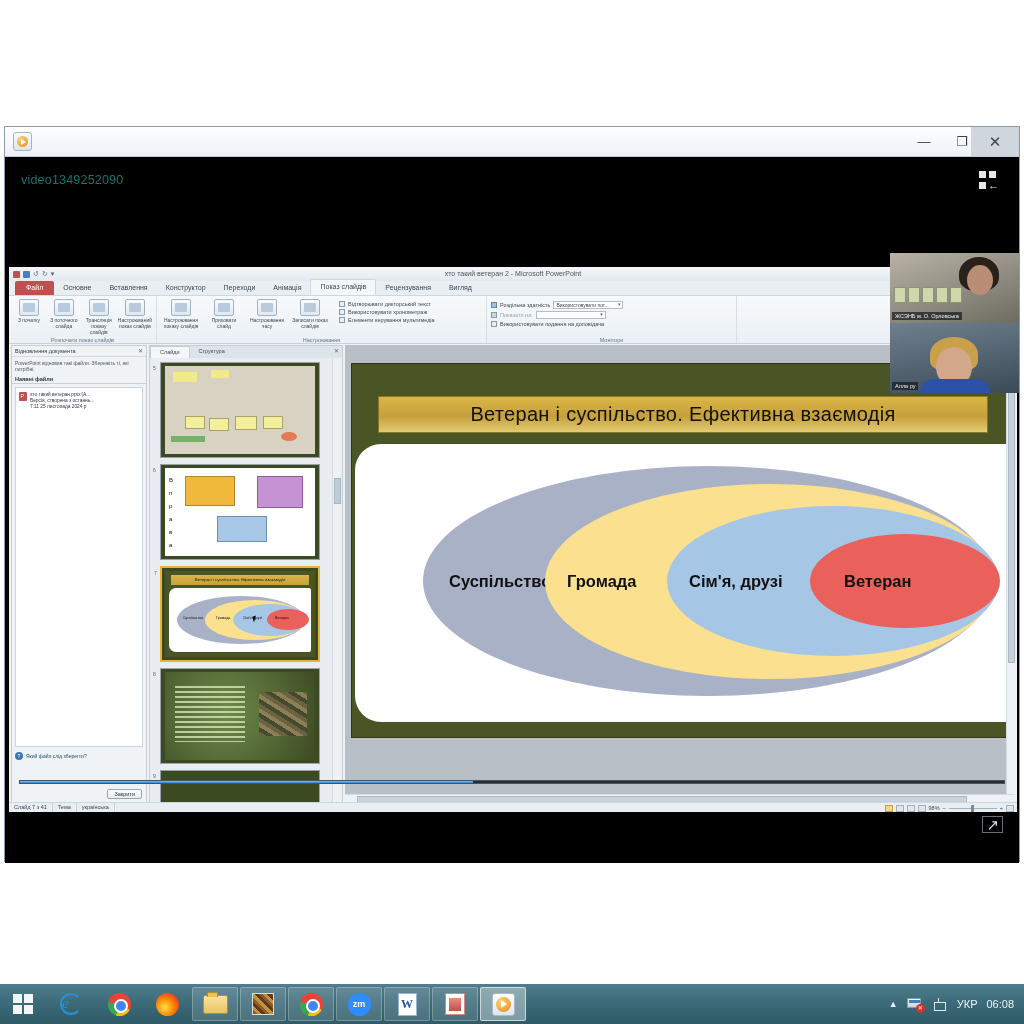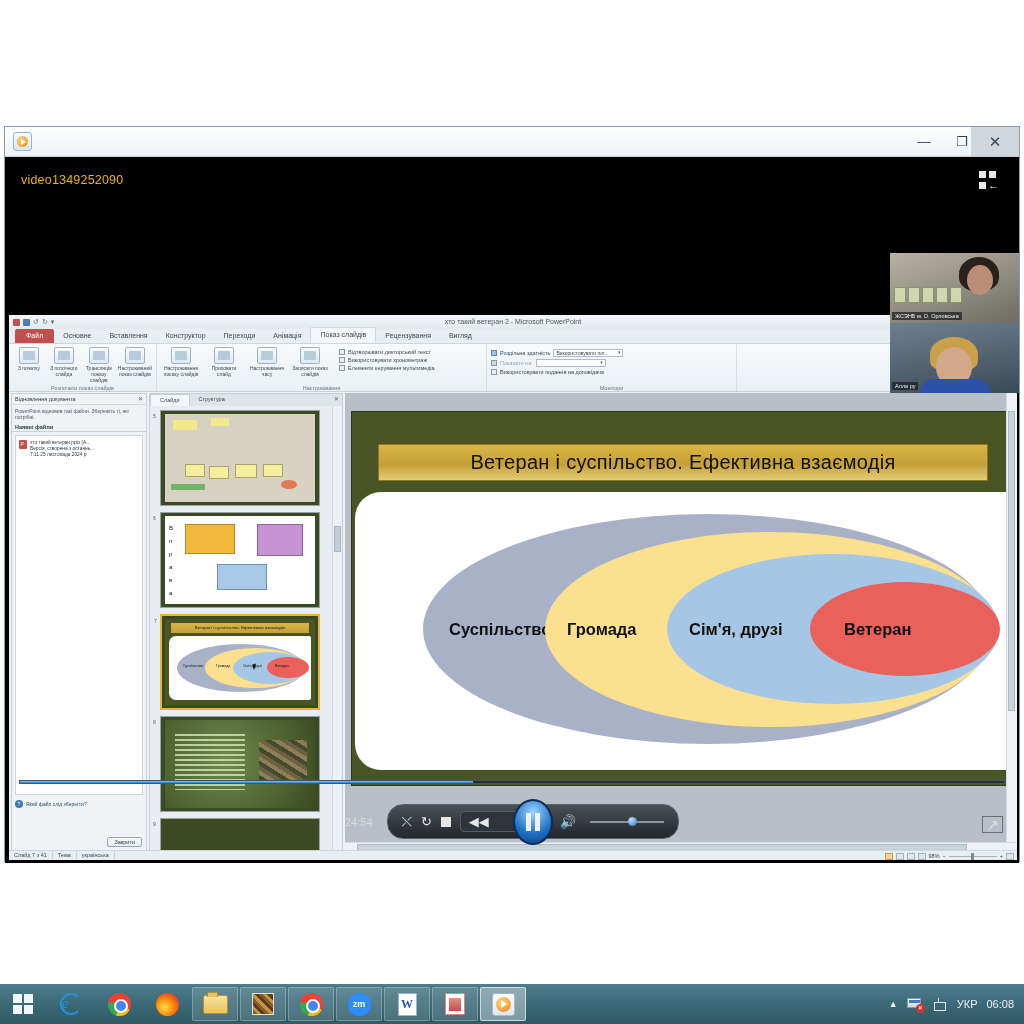--- a/index.html
+++ b/index.html
@@ -46,35 +46,35 @@
   #btn-min { right:76px; }
   #btn-max { right:38px; }
   #btn-close { right:0; width:48px; background:#cfd6dc; color:#3b4650; font-size:15px; }
 
   #video-area {
     position:absolute; left:0; top:30px; width:100%; height:706px;
     background:#000; overflow:hidden;
   }
   #video-name {
     position:absolute; left:16px; top:16px;
-    color:#eab308; font-size:12.5px; letter-spacing:.2px;
+    color:#0f766e; font-size:12.5px; letter-spacing:.2px;
   }
   #video-tools {
     position:absolute; right:16px; top:14px; width:24px; height:24px;
   }
   #video-tools .sq { position:absolute; width:7px; height:7px; background:#e8e8e8; }
   #video-tools .s1 { left:0; top:0; }
   #video-tools .s2 { left:10px; top:0; }
   #video-tools .s3 { left:0; top:11px; }
   #video-tools .arr { position:absolute; left:9px; top:10px; color:#e8e8e8; font-size:11px; line-height:9px; }
 
   
   #ppt {
     position:absolute; left:4px; top:110px; width:1008px; height:545px;
-    background:#eef1f5; overflow:hidden;margin-top:48px;
+    background:#eef1f5; overflow:hidden;
   }
   #ppt-title {
     position:absolute; left:0; top:0; width:100%; height:14px;
     background:linear-gradient(#f4f7fa,#e3e9ef);
     font-size:7px; color:#4b5560; text-align:center; line-height:14px;
   }
   #qat { position:absolute; left:4px; top:2px; height:10px; display:flex; gap:3px; align-items:center; }
   .qat-i { font-size:7px; color:#5a636d; }
   .qat-sq { width:7px;height:7px;border-radius:1px; }
 
@@ -589,40 +589,20 @@
         <span class="cam-label">Алла ру</span>
       </div>
     </div>
 
     <div id="progress-row">
       <div id="progress-track">
         <div id="progress-fill"></div>
       </div>
     </div>
 
-    <div id="controls">
-      <span id="elapsed">24:54</span>
-      <div id="ctrl-bar">
-        <span class="cbtn">⤬</span>
-        <span class="cbtn">↻</span>
-        <span class="cbtn box"></span>
-        <span class="grpbox">
-          <span class="cbtn">◀◀</span>
-          <span class="cbtn">▶▶</span>
-          <span id="playpause">
-              <i></i>
-              <i></i>
-            </span>
-        </span>
-        <span class="cbtn">🔊</span>
-        <span id="vol-slider">
-            <span class="knob"></span>
-          </span>
-      </div>
-    </div>
     <div id="fullscreen-btn">↗</div>
 
   </div>
 </div>
 
 <div id="taskbar">
   <div id="start">
     <span class="win">
         <span></span>
         <span></span>

